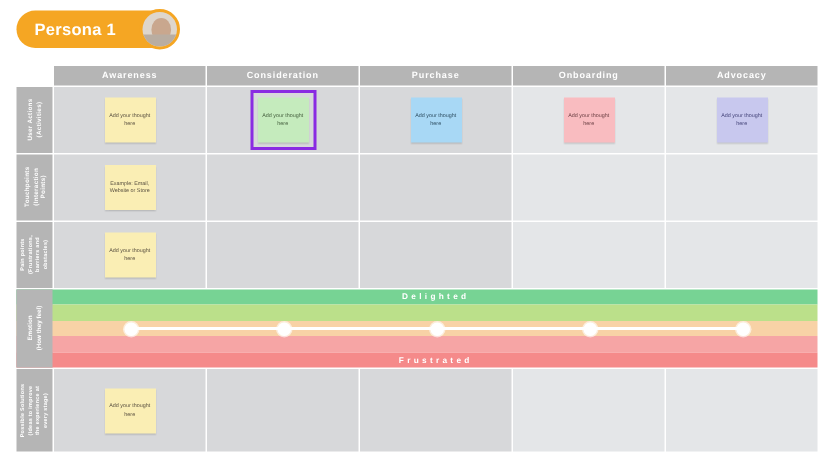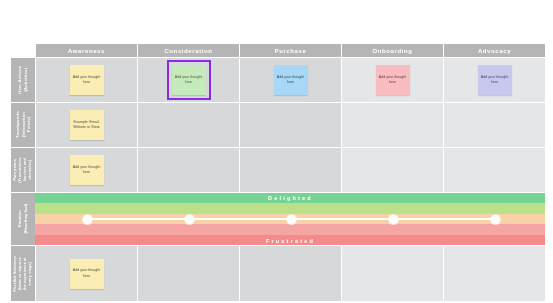--- a/index.html
+++ b/index.html
@@ -144,20 +144,28 @@
   .emotion-row-head span {
     transform: rotate(-90deg); white-space: nowrap;
     font-size: 4.2px; font-weight: bold; line-height: 1.35; text-align: center;
   }
 </style>
 </head>
 <body>
 
 <div id="board">
 
+  <div class="persona-badge">
+    <div class="persona-label">Persona 1</div>
+    <div class="persona-avatar">
+      <div class="hijab"></div>
+      <div class="skin"></div>
+      <div class="shade"></div>
+    </div>
+  </div>
 
   <div id="grid">
 
     <div class="corner"></div>
     <div class="col-head">Awareness</div>
     <div class="col-head">Consideration</div>
     <div class="col-head">Purchase</div>
     <div class="col-head">Onboarding</div>
     <div class="col-head">Advocacy</div>
 

